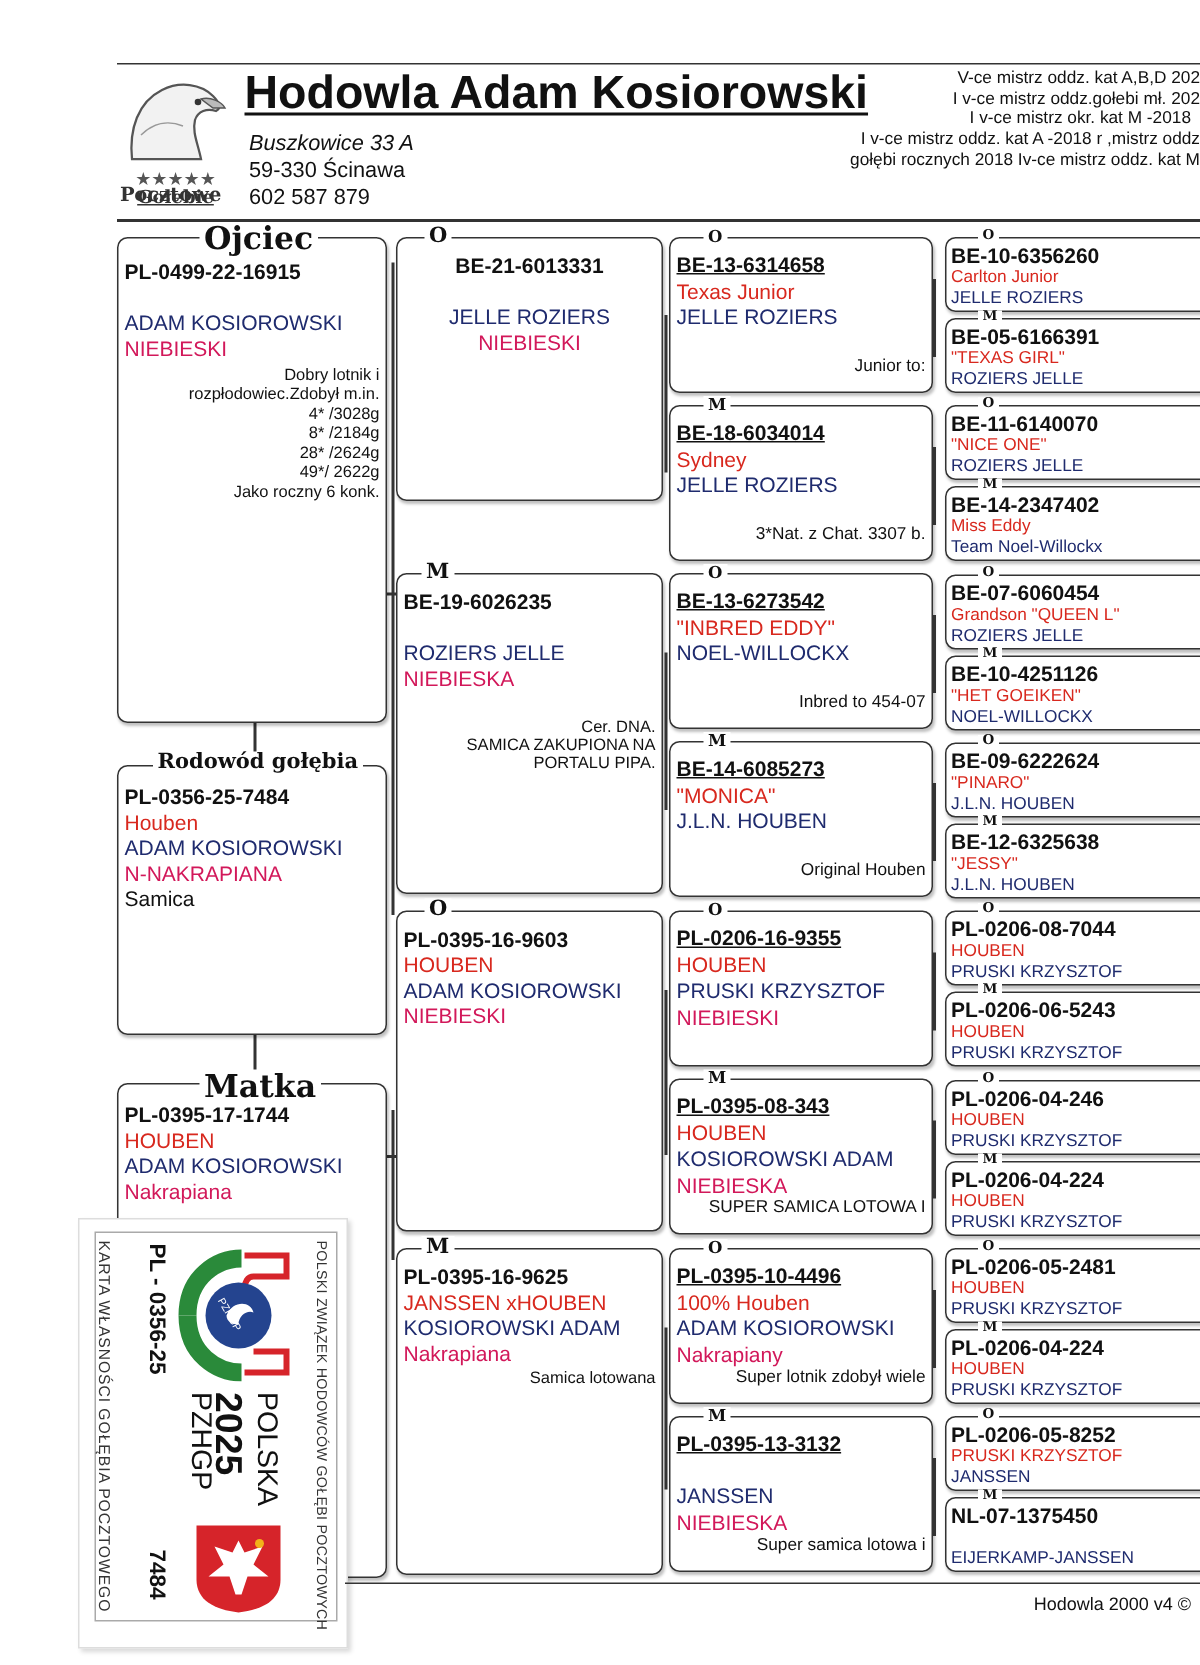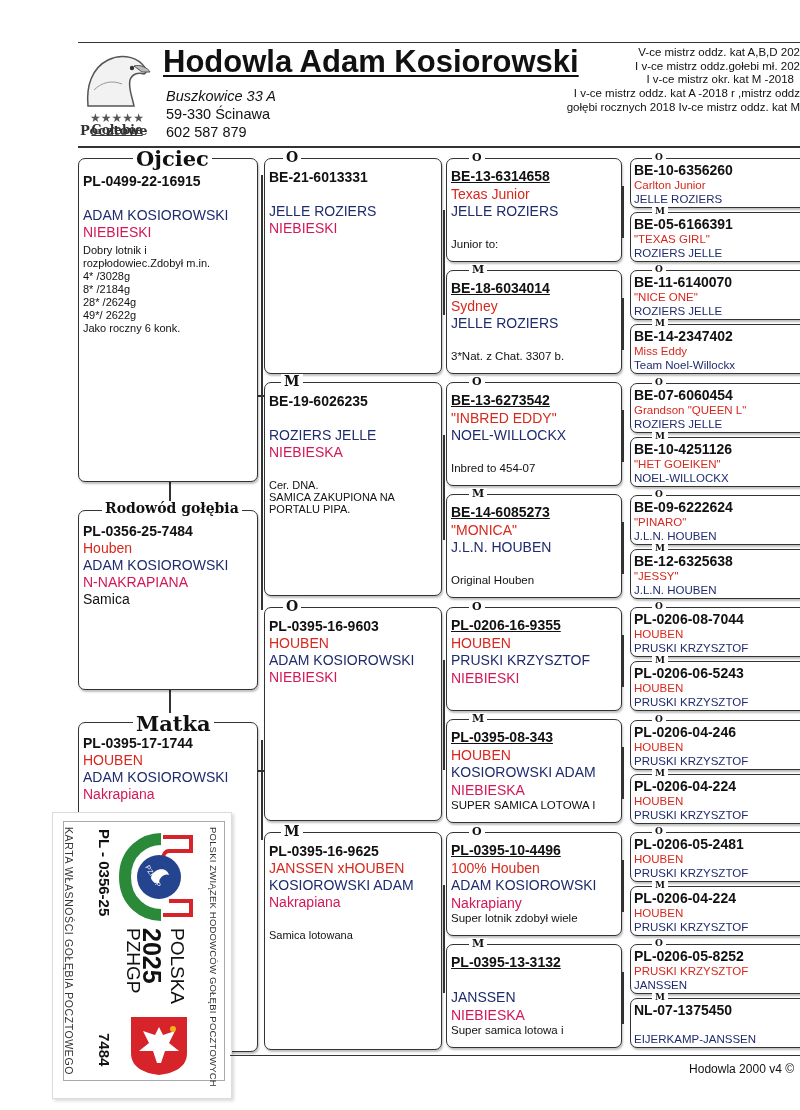--- a/index.html
+++ b/index.html
@@ -14,21 +14,21 @@
   .logotext{font-family:"DejaVu Serif",serif;font-weight:bold;font-size:12px;color:#333;text-align:center;}
   .ach{right:0;font-size:11.5px;color:#111;white-space:nowrap;text-align:right;}
   
   .box{position:absolute;border:1.5px solid #333;border-radius:7px;background:#fff;box-sizing:border-box;box-shadow:1px 2px 2px rgba(0,0,0,0.25);overflow:hidden;}
   .box .pad{padding:2px 4px;}
   .lbl{position:absolute;background:#fff;font-family:"DejaVu Serif",serif;font-weight:bold;color:#111;padding:0 3px;line-height:1;}
   .ring{font-weight:bold;color:#111;}
   .red{color:#d8281e;}
   .blue{color:#1f2b6e;}
   .pink{color:#d2185a;}
-  .note{color:#111;}
+  .note{color:#111;text-align:right;}
   .g1 .ring{font-size:16px;}
   .g1 .t{font-size:14px;line-height:17px;}
   .g1 .note{font-size:11px;line-height:13px;}
   .g2 .ring{font-size:15.5px;}
   .g2 .t{font-size:14px;line-height:17px;}
   .g2 .note{font-size:11px;line-height:12px;}
   .g3 .ring{font-size:15px;text-decoration:underline;}
   .g3 .t{font-size:14px;line-height:17.5px;}
   .g3 .note{font-size:11.5px;line-height:13px;}
   .g4 .ring{font-size:14px;line-height:15px;}
@@ -108,21 +108,21 @@
 <div class="box g1" style="left:78px;top:722px;width:180px;height:330px;">
   <div class="pad" style="padding-top:12px;">
     <div class="t ring">PL-0395-17-1744</div>
     <div class="t red">HOUBEN</div>
     <div class="t blue">ADAM KOSIOROWSKI</div>
     <div class="t pink">Nakrapiana</div>
   </div>
 </div>
 <div class="lbl" style="left:133px;top:713px;font-size:21px;">Matka</div>
 
-<div class="box g2" style="left:264px;top:158px;width:178px;height:216px;">
+<div class="box g2" style="left:264px;top:158px;width:178px;height:176px;text-align:center;">
   <div class="pad" style="padding-top:10px;">
     <div class="t ring">BE-21-6013331</div>
     <div class="t" style="height:17px;"></div>
     <div class="t blue">JELLE ROZIERS</div>
     <div class="t pink">NIEBIESKI</div>
   </div>
 </div>
 <div class="lbl" style="left:283px;top:150px;font-size:14px;">O</div>
 
 <div class="box g2" style="left:264px;top:382px;width:178px;height:214px;">
@@ -147,21 +147,21 @@
   </div>
 </div>
 <div class="lbl" style="left:283px;top:599px;font-size:14px;">O</div>
 
 <div class="box g2" style="left:264px;top:832px;width:178px;height:218px;">
   <div class="pad" style="padding-top:10px;">
     <div class="t ring">PL-0395-16-9625</div>
     <div class="t red">JANSSEN xHOUBEN</div>
     <div class="t blue">KOSIOROWSKI ADAM</div>
     <div class="t pink">Nakrapiana</div>
-    <div class="note" style="margin-top:18px;">Samica lotowana</div>
+    <div class="note" style="margin-top:2px;">Samica lotowana</div>
   </div>
 </div>
 <div class="lbl" style="left:281px;top:824px;font-size:14px;">M</div>
 
 <div class="vline" style="left:443px;top:210px;height:105px;"></div>
 <div class="vline" style="left:443px;top:435px;height:105px;"></div>
 <div class="vline" style="left:443px;top:660px;height:110px;"></div>
 <div class="vline" style="left:443px;top:885px;height:108px;"></div>
 
 <div id="gen3">

